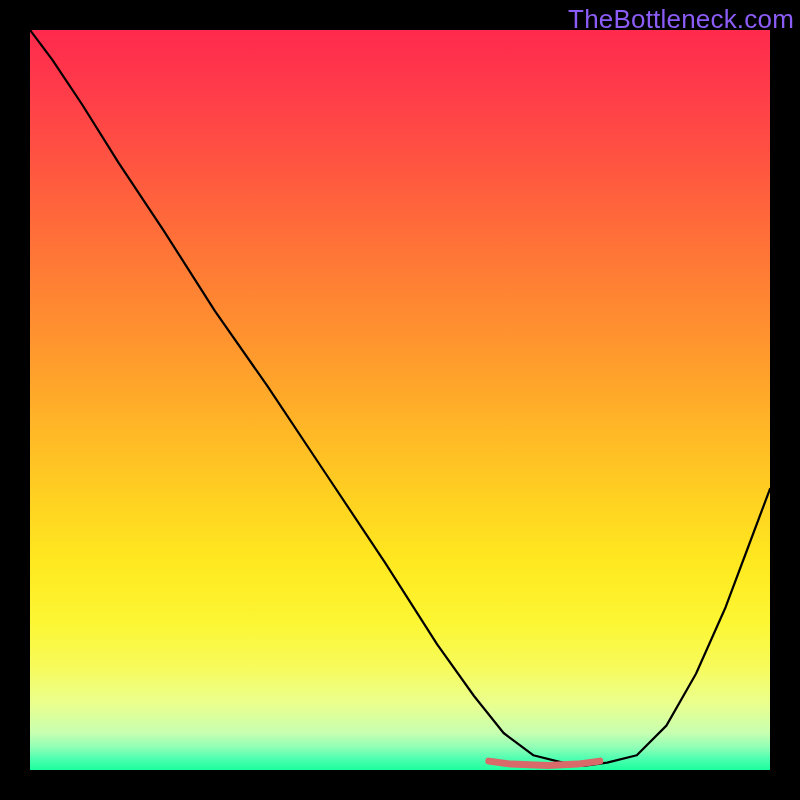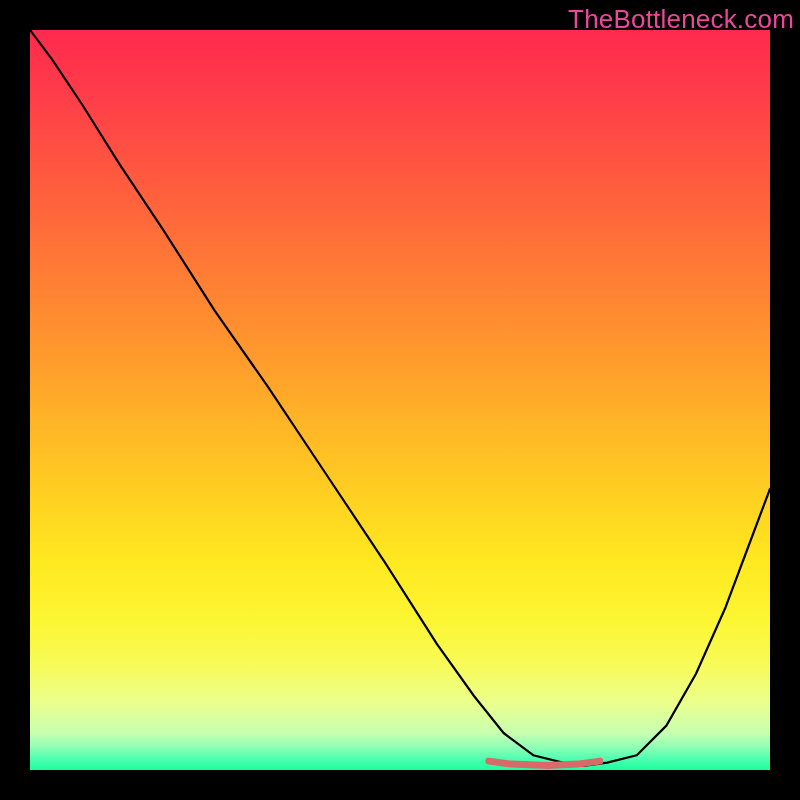--- a/index.html
+++ b/index.html
@@ -7,21 +7,21 @@
   .container {
     width: 800px;
     height: 800px;
     position: relative;
     background: #000;
   }
   .watermark {
     position: absolute;
     top: 4px;
     right: 6px;
-    color: #ec4899;
+    color: #8b5cf6;
     font-family: Arial, Helvetica, sans-serif;
     font-size: 26px;
     font-weight: 400;
     z-index: 10;
     letter-spacing: 0.2px;
   }
   .plot-area {
     position: absolute;
     left: 30px;
     top: 30px;

